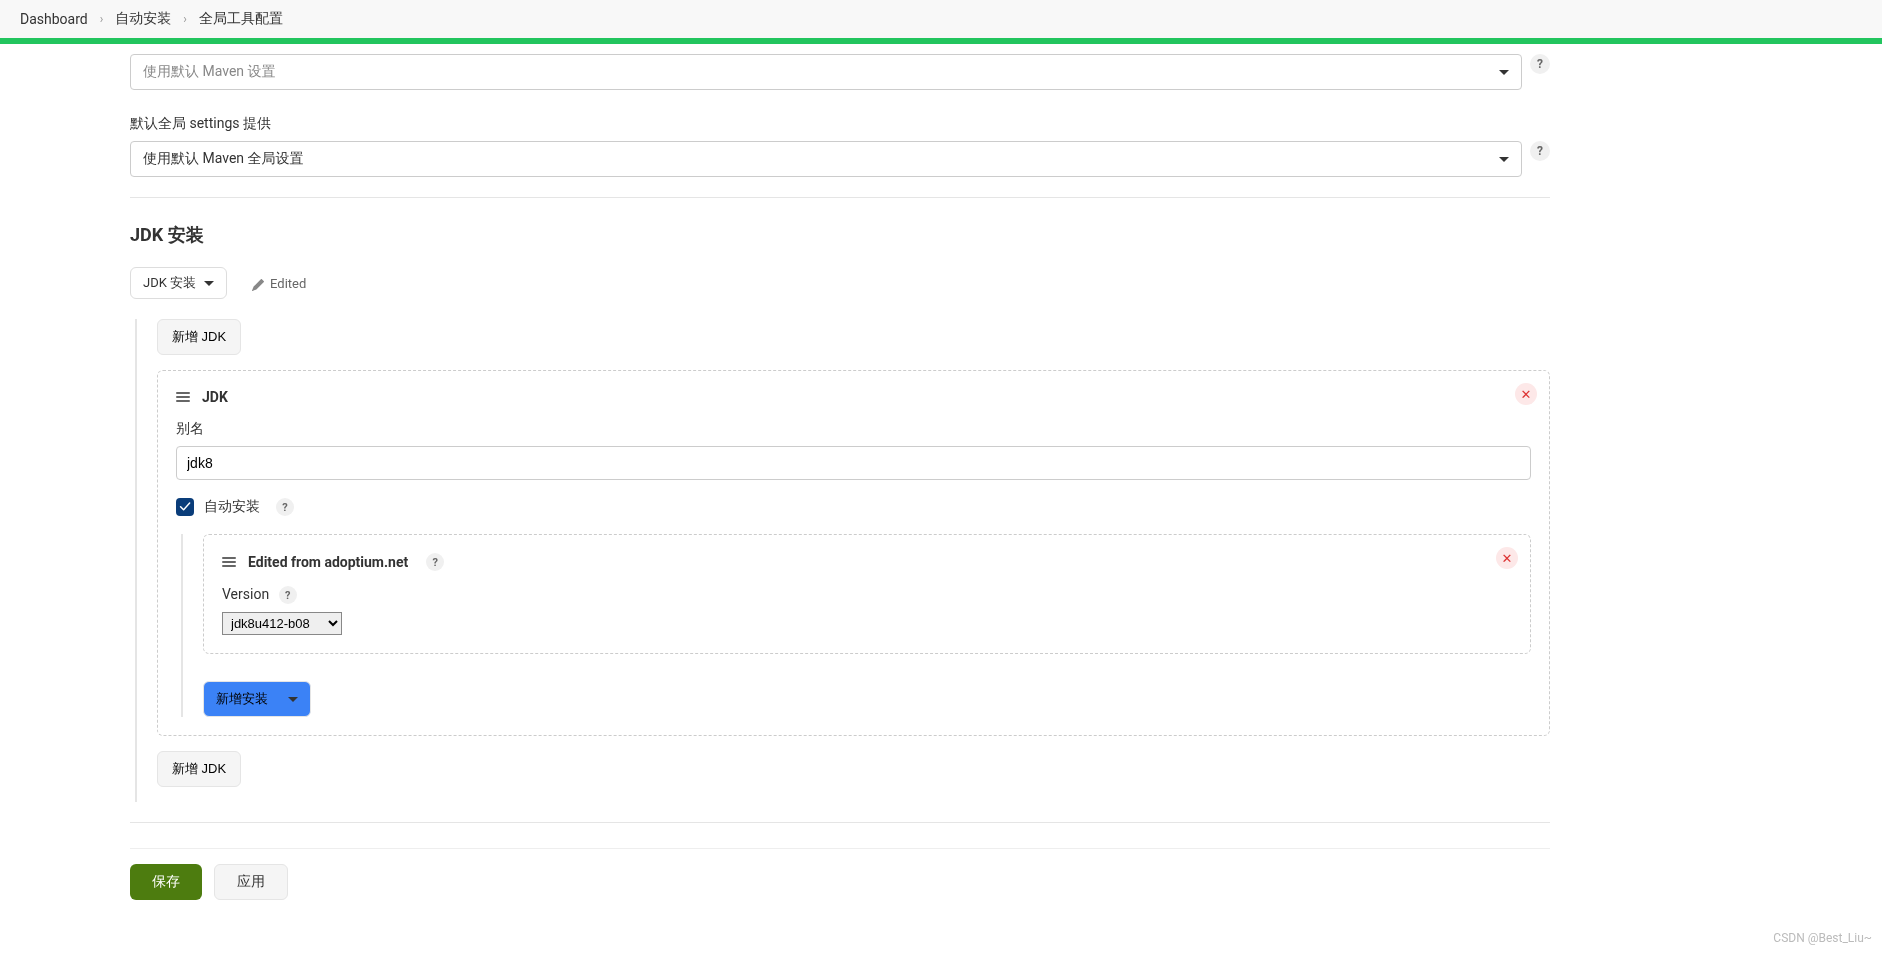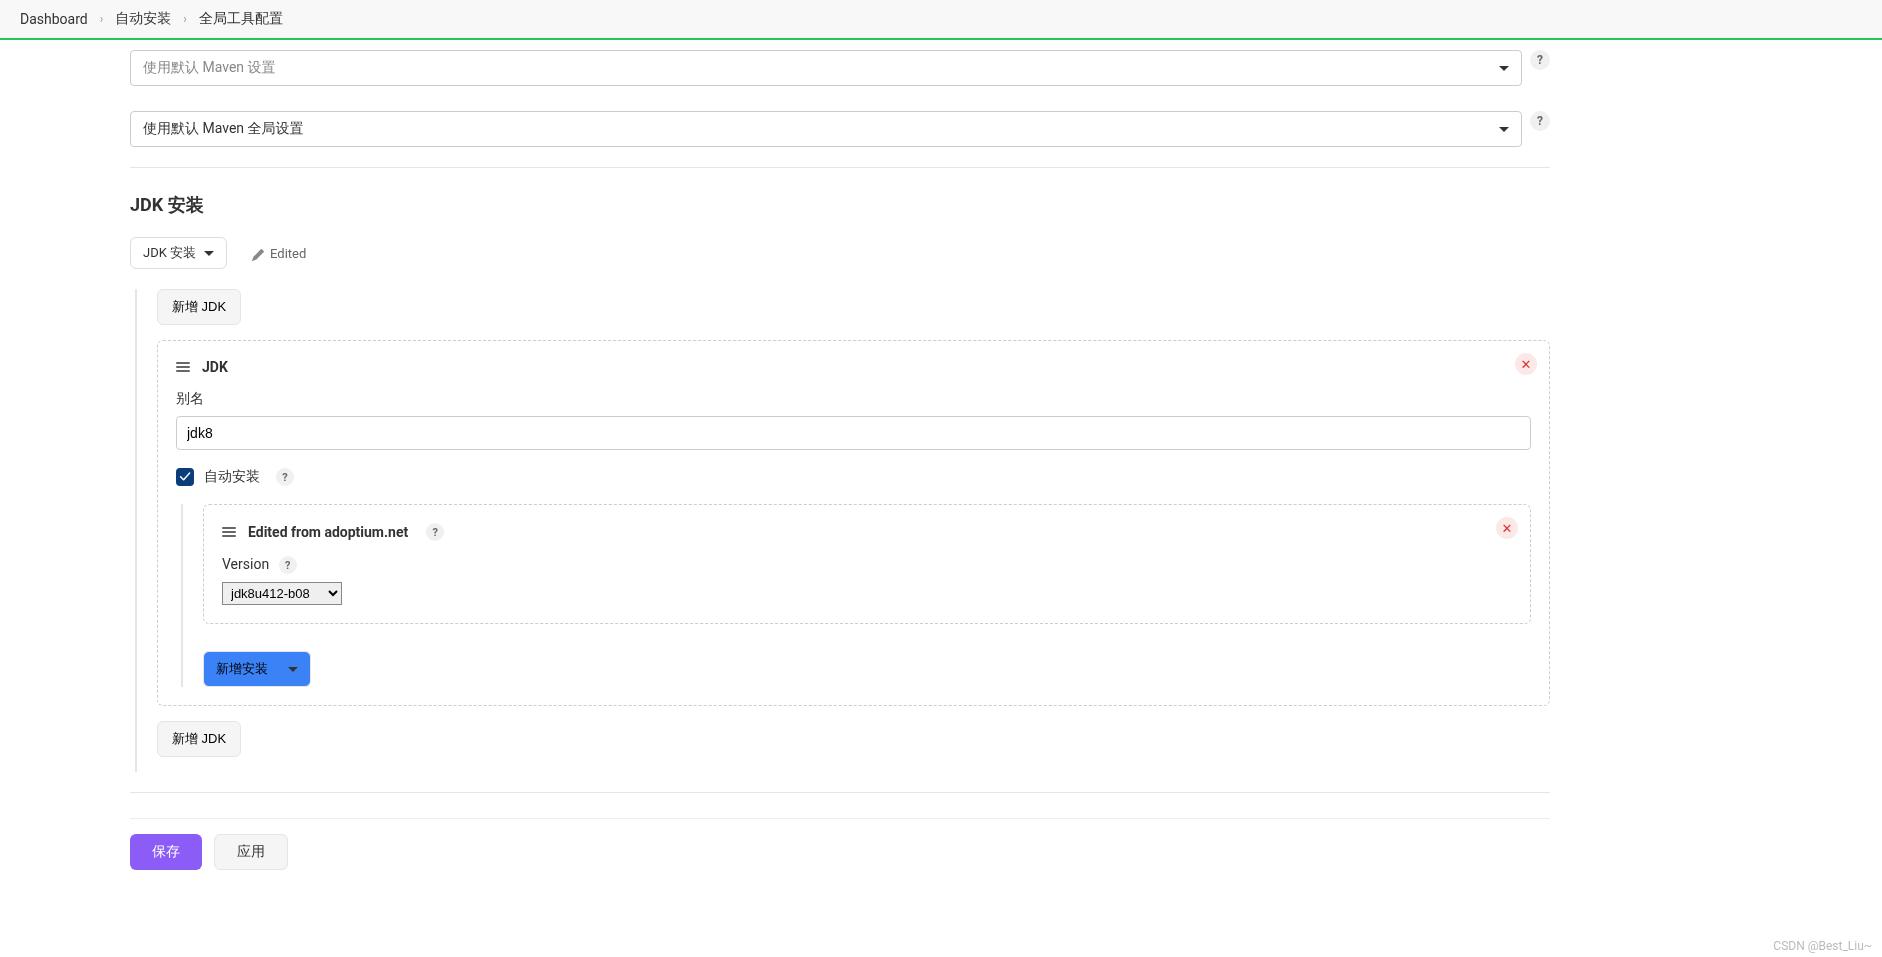--- a/index.html
+++ b/index.html
@@ -1,18 +1,18 @@
 <!DOCTYPE html>
 <html><head>
 <meta charset="utf-8">
 <style>
 * { box-sizing: border-box; margin: 0; padding: 0; }
 body { font-family: -apple-system, BlinkMacSystemFont, "Segoe UI", Roboto, Arial, sans-serif; font-size: 14px; color: #333; background: #fff; }
 
-.breadcrumb { background: #f8f8f8; padding: 10px 20px; border-bottom: 2px solid #22c55e; display: flex; align-items: center; gap: 12px; font-size: 14px; }
+.breadcrumb { background: #f8f8f8; padding: 10px 20px; border-bottom: 6px solid #22c55e; display: flex; align-items: center; gap: 12px; font-size: 14px; }
 .breadcrumb a { color: #333; text-decoration: none; }
 .breadcrumb .sep { color: #999; font-size: 12px; }
 
 .content { max-width: 1420px; margin-left: 130px; padding-top: 10px; }
 
 .field-group { margin-bottom: 15px; }
 .field-label { display: block; margin-bottom: 8px; font-size: 14px; color: #333; }
 
 .select-row { display: flex; align-items: flex-start; gap: 8px; }
 .select-box { flex: 1; display: flex; align-items: center; justify-content: space-between; border: 1px solid #ccc; border-radius: 4px; padding: 8px 12px; background: #fff; cursor: pointer; }
@@ -50,24 +50,24 @@
 .checkbox { width: 18px; height: 18px; border-radius: 4px; background: #0a3d7a; display: flex; align-items: center; justify-content: center; cursor: pointer; }
 .checkbox svg { width: 12px; height: 12px; }
 
 .nested-block { border-left: 2px solid #e5e5e5; padding-left: 20px; margin-left: 5px; }
 
 .native-select { border: 1px solid #888; padding: 2px 4px; font-size: 13px; min-width: 120px; background: #efefef; }
 
 .add-installer-btn { display: inline-flex; align-items: center; gap: 20px; background: #3b82f6; border: 1px solid #e5e5e5; border-radius: 6px; padding: 8px 12px; font-size: 13px; cursor: pointer; margin-top: 12px; }
 
 .footer-bar { border-top: 1px solid #eee; padding: 15px 0; margin-top: 25px; display: flex; gap: 12px; }
-.btn-primary { background: #8b5cf6; color: #fff; border: none; border-radius: 6px; padding: 8px 22px; font-size: 14px; cursor: pointer; font-weight: 500; }
+.btn-primary { background: #4d7c0f; color: #fff; border: none; border-radius: 6px; padding: 8px 22px; font-size: 14px; cursor: pointer; font-weight: 500; }
 .btn-secondary { background: #f5f5f5; color: #333; border: 1px solid #e5e5e5; border-radius: 6px; padding: 8px 22px; font-size: 14px; cursor: pointer; }
 
-.watermark { position: fixed; bottom: 4px; right: 10px; color: #bbb; font-size: 12px; }
+.watermark { position: fixed; bottom: 12px; right: 10px; color: #bbb; font-size: 12px; }
 </style>
 </head>
 <body>
 
 <div class="breadcrumb">
   <a>Dashboard</a>
   <span class="sep">›</span>
   <a>自动安装</a>
   <span class="sep">›</span>
   <a>全局工具配置</a>
@@ -79,20 +79,21 @@
     <div class="select-row">
       <div class="select-box faded">
         <span>使用默认 Maven 设置</span>
         <span class="chevron-down"></span>
       </div>
       <span class="help-badge">?</span>
     </div>
   </div>
 
   <div class="field-group" style="margin-top:25px;">
+    <label class="field-label">默认全局 settings 提供</label>
     <div class="select-row">
       <div class="select-box">
         <span>使用默认 Maven 全局设置</span>
         <span class="chevron-down"></span>
       </div>
       <span class="help-badge">?</span>
     </div>
   </div>
 
   <hr class="divider">

